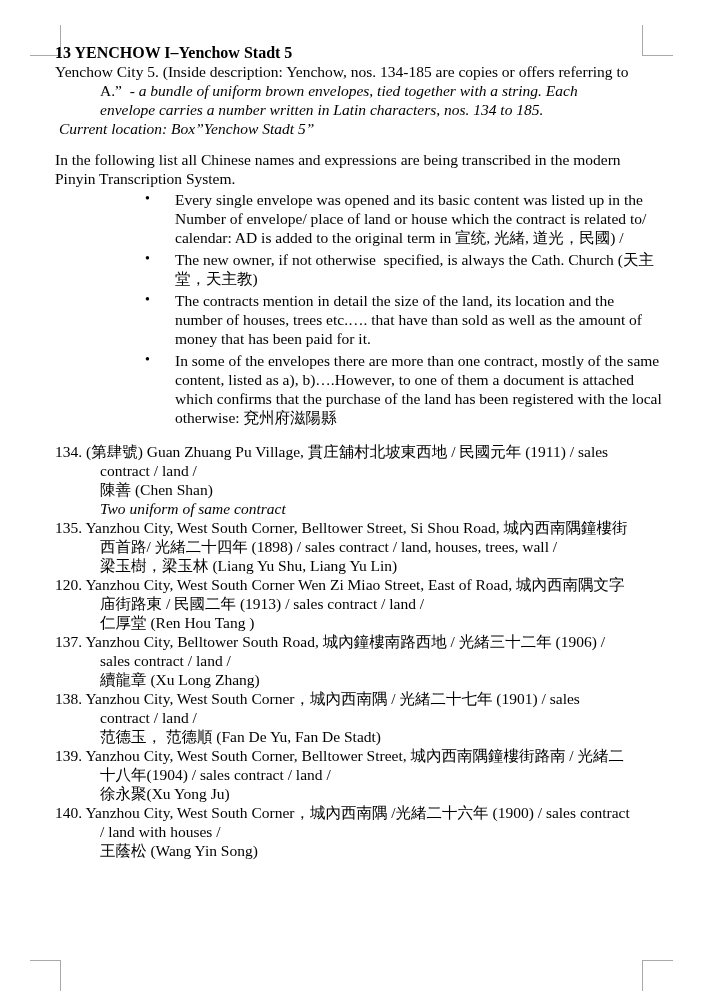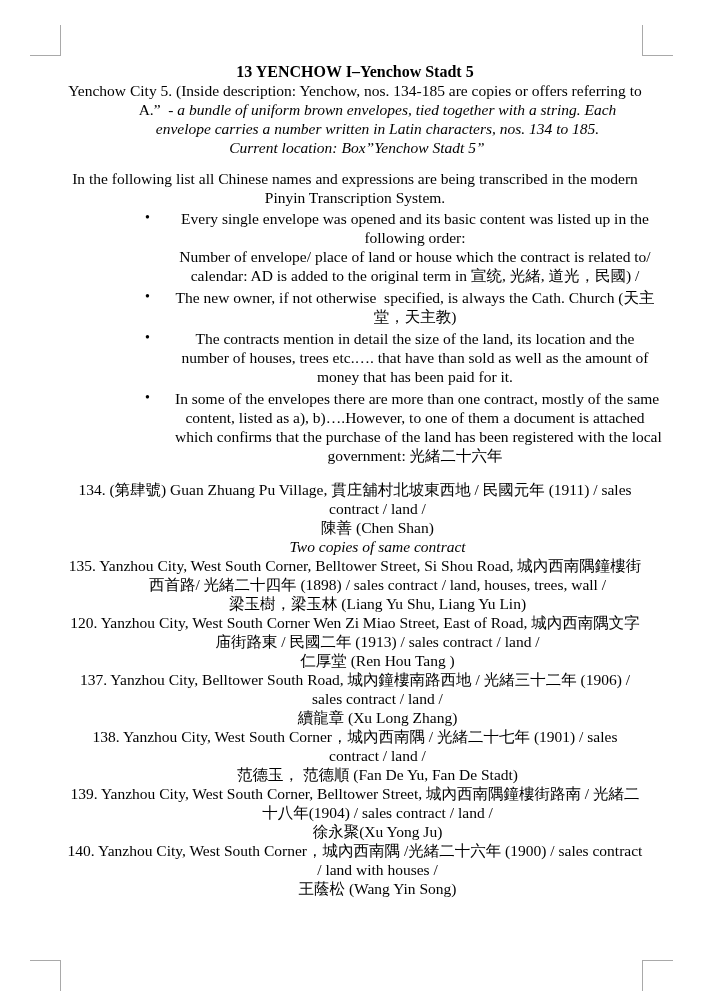--- a/index.html
+++ b/index.html
@@ -9,21 +9,21 @@
     position:relative;overflow:hidden;
   }
   .page{position:absolute;inset:0;background:#fff;}
   
   .crop{position:absolute;width:30px;height:30px;border:0 solid #a9a9a9;}
   .crop.tl{left:30px;top:25px;border-right-width:1px;border-bottom-width:1px;}
   .crop.tr{left:642px;top:25px;border-left-width:1px;border-bottom-width:1px;}
   .crop.bl{left:30px;top:960px;border-right-width:1px;border-top-width:1px;}
   .crop.br{left:642px;top:960px;border-left-width:1px;border-top-width:1px;}
 
-  .content{position:absolute;left:55px;top:62px;width:600px;font-size:15.5px;line-height:19px;text-align:center;}
+  .content{position:absolute;left:55px;top:43px;width:600px;font-size:15.5px;line-height:19px;}
   .line{white-space:pre;}
   .title{font-weight:bold;font-size:16px;}
   .italic{font-style:italic;}
   .ind{padding-left:45px;}
   .note{margin-top:12px;}
   .bullets{margin-top:2px;}
   .bullet{position:relative;padding-left:120px;margin-bottom:3px;}
   .bullet .marker{position:absolute;left:90px;top:-1px;font-size:14px;}
   .entries{margin-top:15px;}
   .entry{padding-left:45px;}
@@ -50,21 +50,20 @@
     <div class="note">
       <div class="line">In the following list all Chinese names and expressions are being transcribed in the modern</div>
       <div class="line">Pinyin Transcription System.</div>
     </div>
 
     <div class="bullets">
 
       <div class="bullet">
         <span class="marker">•</span>
         <div class="line">Every single envelope was opened and its basic content was listed up in the</div>
-        <div class="line">following order:</div>
         <div class="line">Number of envelope/ place of land or house which the contract is related to/</div>
         <div class="line">calendar: AD is added to the original term in 宣统, 光緒, 道光，民國) /</div>
       </div>
 
       <div class="bullet">
         <span class="marker">•</span>
         <div class="line">The new owner, if not otherwise  specified, is always the Cath. Church (天主</div>
         <div class="line">堂，天主教)</div>
       </div>
 
@@ -73,32 +72,32 @@
         <div class="line">The contracts mention in detail the size of the land, its location and the</div>
         <div class="line">number of houses, trees etc.…. that have than sold as well as the amount of</div>
         <div class="line">money that has been paid for it.</div>
       </div>
 
       <div class="bullet">
         <span class="marker">•</span>
         <div class="line">In some of the envelopes there are more than one contract, mostly of the same</div>
         <div class="line">content, listed as a), b)….However, to one of them a document is attached</div>
         <div class="line">which confirms that the purchase of the land has been registered with the local</div>
-        <div class="line">government: 光緒二十六年</div>
+        <div class="line">otherwise: 兗州府滋陽縣</div>
       </div>
 
     </div>
 
     <div class="entries">
 
       <div class="entry">
         <div class="line l1">134. (第肆號) Guan Zhuang Pu Village, 貫庄舖村北坡東西地 / 民國元年 (1911) / sales</div>
         <div class="line">contract / land /</div>
         <div class="line">陳善 (Chen Shan)</div>
-        <div class="line italic">Two copies of same contract</div>
+        <div class="line italic">Two uniform of same contract</div>
       </div>
 
       <div class="entry">
         <div class="line l1">135. Yanzhou City, West South Corner, Belltower Street, Si Shou Road, 城內西南隅鐘樓街</div>
         <div class="line">西首路/ 光緒二十四年 (1898) / sales contract / land, houses, trees, wall /</div>
         <div class="line">梁玉樹，梁玉林 (Liang Yu Shu, Liang Yu Lin)</div>
       </div>
 
       <div class="entry">
         <div class="line l1">120. Yanzhou City, West South Corner Wen Zi Miao Street, East of Road, 城內西南隅文字</div>

